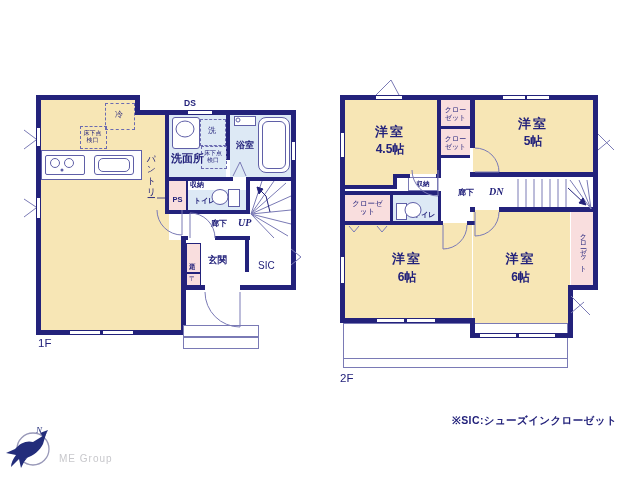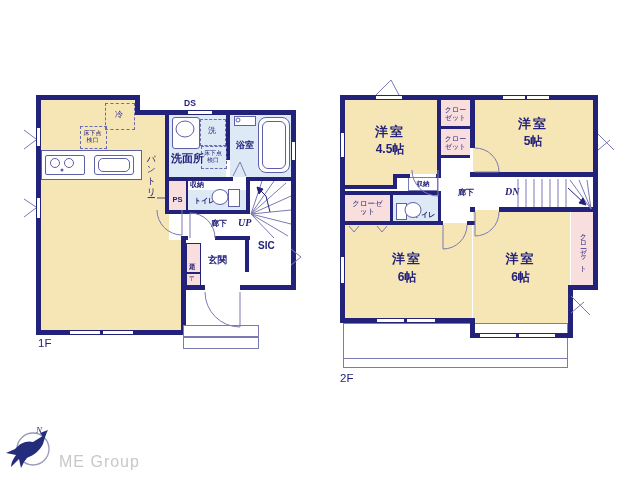--- a/index.html
+++ b/index.html
@@ -97,21 +97,21 @@
   <div class="lbl vtext" style="left:146px;top:148px;height:72px;font-size:9px;">パントリー</div>
   <div class="lbl" style="left:184px;top:99px;font-size:8.5px;font-weight:600;">DS</div>
   <div class="lbl" style="left:171px;top:152px;font-size:11px;font-weight:600;">洗面所</div>
   <div class="lbl" style="left:236px;top:140px;font-size:9px;font-weight:600;">浴室</div>
   <div class="lblc" style="left:169px;top:192px;width:17px;height:16px;font-size:7.5px;font-weight:600;">PS</div>
   <div class="lbl" style="left:190px;top:181px;font-size:7px;font-weight:600;">収納</div>
   <div class="lbl" style="left:194px;top:197px;font-size:7px;font-weight:600;">トイレ</div>
   <div class="lbl" style="left:211px;top:219px;font-size:8px;font-weight:600;">廊下</div>
   <div class="lbl serifit" style="left:238px;top:217px;font-size:10px;">UP</div>
   <div class="lbl" style="left:208px;top:255px;font-size:9.5px;font-weight:600;">玄関</div>
-  <div class="lbl" style="left:258px;top:240px;font-size:10px;font-weight:700;">SIC</div>
+  <div class="lbl" style="left:258px;top:260px;font-size:10px;font-weight:400;">SIC</div>
   <div class="lbl" style="left:38px;top:337px;font-size:11.5px;">1F</div>
 
   <div class="room cream" style="left:343px;top:98px;width:94px;height:88px;"></div>
   <div class="room white" style="left:397px;top:174px;width:40px;height:12px;"></div>
   <div class="room cream" style="left:473px;top:98px;width:122px;height:76px;"></div>
   <div class="room cream" style="left:343px;top:223px;width:129px;height:97px;"></div>
   <div class="room cream" style="left:473px;top:210px;width:97px;height:125px;"></div>
   <div class="room pink" style="left:441px;top:100px;width:29px;height:27px;"></div>
   <div class="room pink" style="left:441px;top:129px;width:29px;height:27px;"></div>
   <div class="room pink" style="left:345px;top:195px;width:45px;height:26px;"></div>
@@ -171,24 +171,25 @@
   <div class="lblc" style="left:367px;top:270px;width:80px;height:15px;font-size:12px;font-weight:600;">6帖</div>
   <div class="lblc" style="left:483px;top:251px;width:75px;height:16px;font-size:13px;font-weight:600;letter-spacing:2px;">洋室</div>
   <div class="lblc" style="left:483px;top:270px;width:75px;height:15px;font-size:12px;font-weight:600;">6帖</div>
   <div class="lblc wrap2" style="left:442px;top:101px;width:27px;height:25px;font-size:7px;">クローゼット</div>
   <div class="lblc wrap2" style="left:442px;top:130px;width:27px;height:25px;font-size:7px;">クローゼット</div>
   <div class="lblc wrap2" style="left:351px;top:196px;width:33px;height:24px;font-size:7.5px;">クローゼット</div>
   <div class="lblc vtext" style="left:573px;top:213px;width:20px;height:70px;font-size:7px;letter-spacing:0;">クローゼット</div>
   <div class="lblc" style="left:408px;top:178px;width:30px;height:12px;font-size:6.5px;font-weight:600;">収納</div>
   <div class="lbl" style="left:414px;top:211px;font-size:7px;font-weight:600;">トイレ</div>
   <div class="lbl" style="left:458px;top:188px;font-size:8px;font-weight:600;">廊下</div>
-  <div class="lbl serifit" style="left:489px;top:186px;font-size:10px;margin-left:16px;">DN</div>
+  <div class="lbl serifit" style="left:489px;top:186px;font-size:10px;">DN</div>
   <div class="lbl" style="left:340px;top:372px;font-size:11.5px;">2F</div>
 
-  <div class="lbl" style="left:59px;top:453px;font-size:16px;color:#c8c8cc;letter-spacing:1px;">ME Group</div>
+  <div class="lbl" style="left:452px;top:414px;font-size:10.5px;font-weight:700;letter-spacing:0.4px;">※SIC:シューズインクローゼット</div>
+  <div class="lbl" style="left:59px;top:453px;font-size:10px;color:#c8c8cc;letter-spacing:1px;">ME Group</div>
 
   <svg width="640" height="480" viewBox="0 0 640 480">
 
     <g stroke="#7a7ab5" stroke-width="1" fill="none">
       <path d="M157,210 A25,25 0 0 0 182,235 L182,210"></path>
       <path d="M215,238 A25,25 0 0 0 190,213 L190,238"></path>
       <path d="M205,292 A35,35 0 0 0 240,327 L240,292"></path>
       <path d="M233,176 L240,162 L246,176"></path>
       <path d="M412,170 A26,26 0 0 0 438,196 L438,170"></path>
       <path d="M475,148 A24,24 0 0 1 499,172 L475,172"></path>

